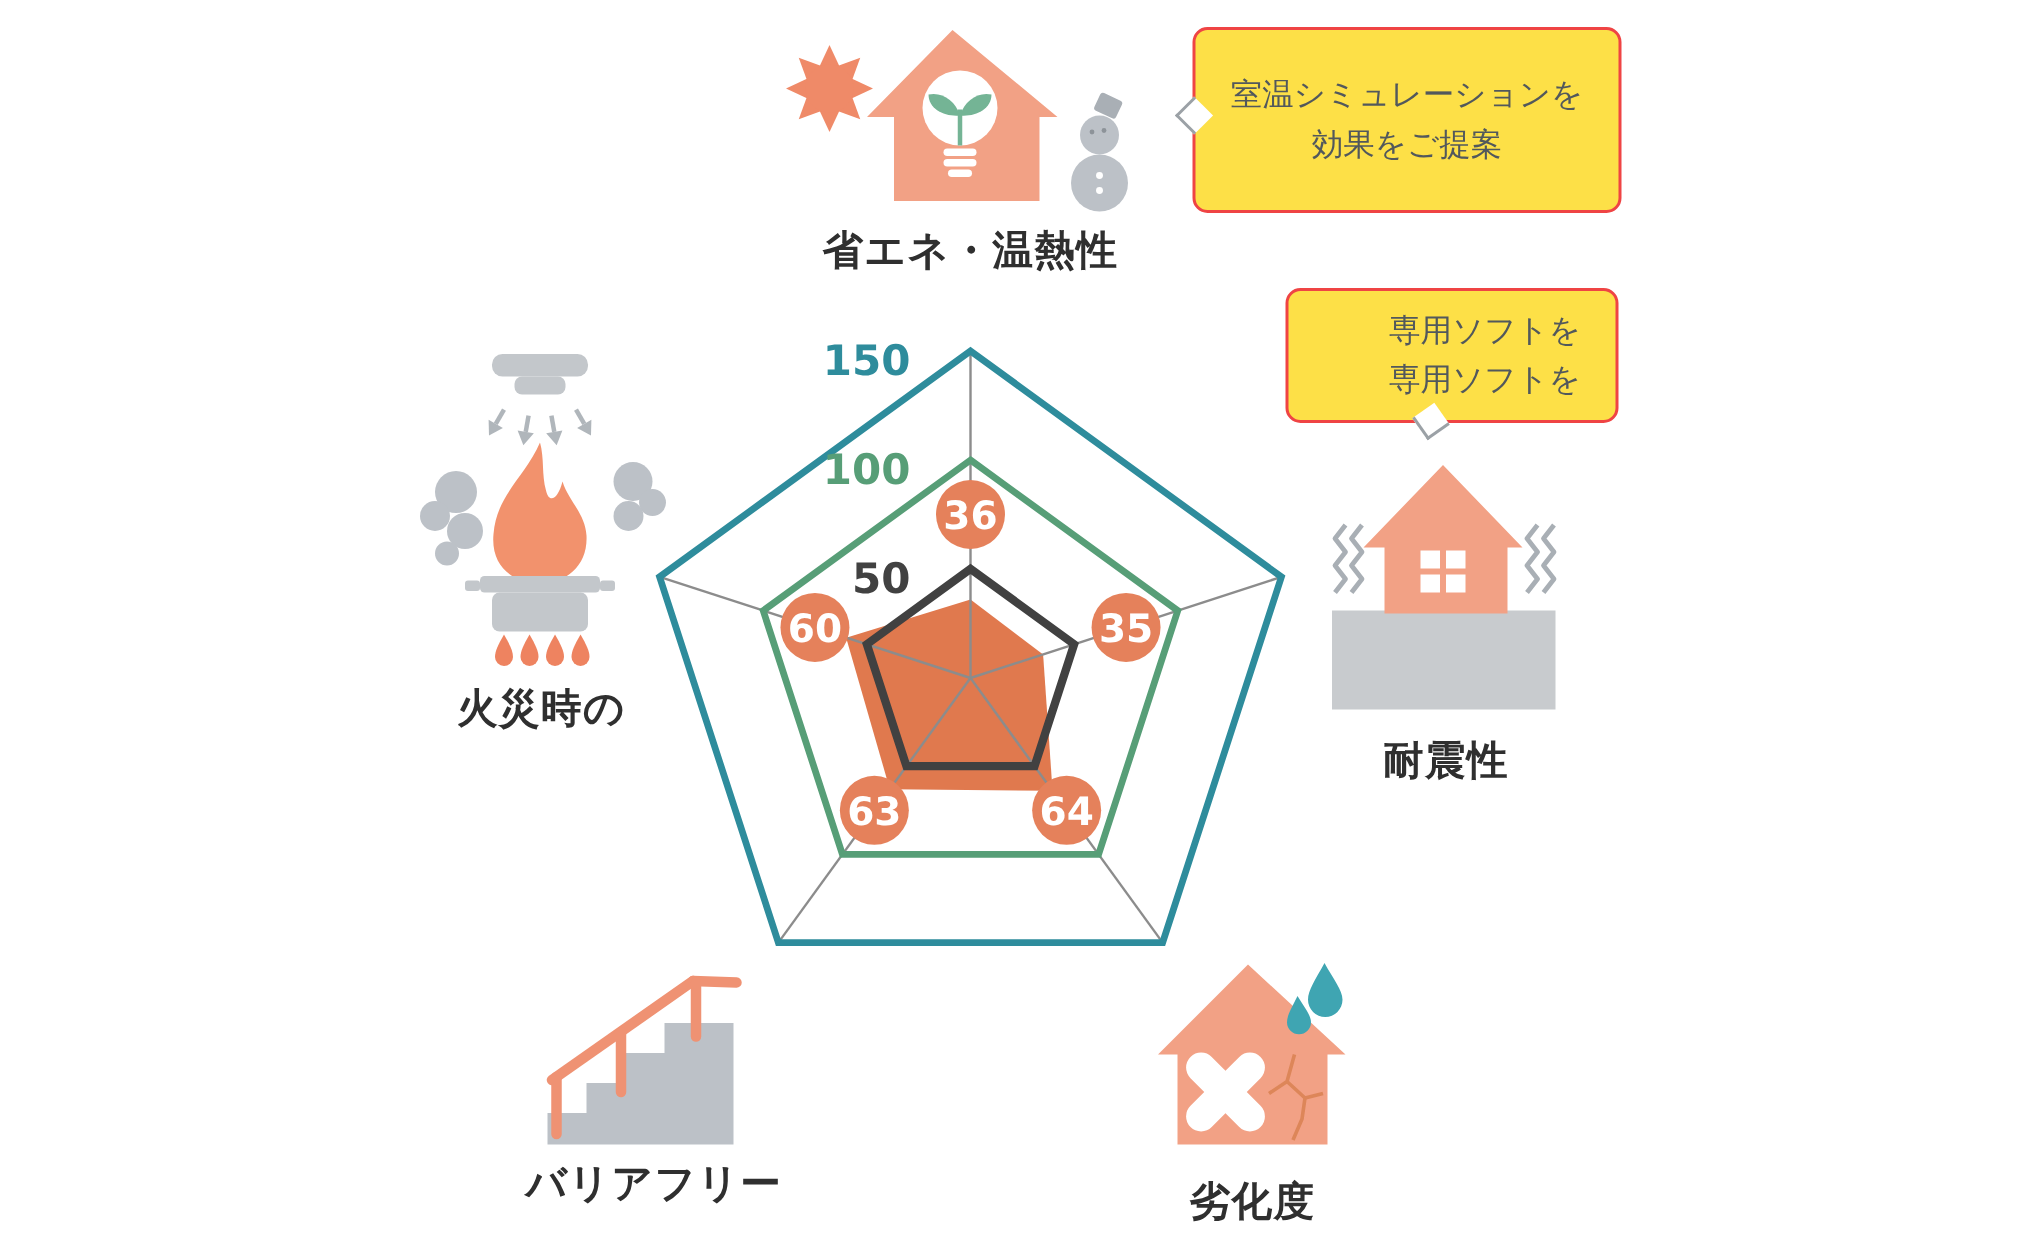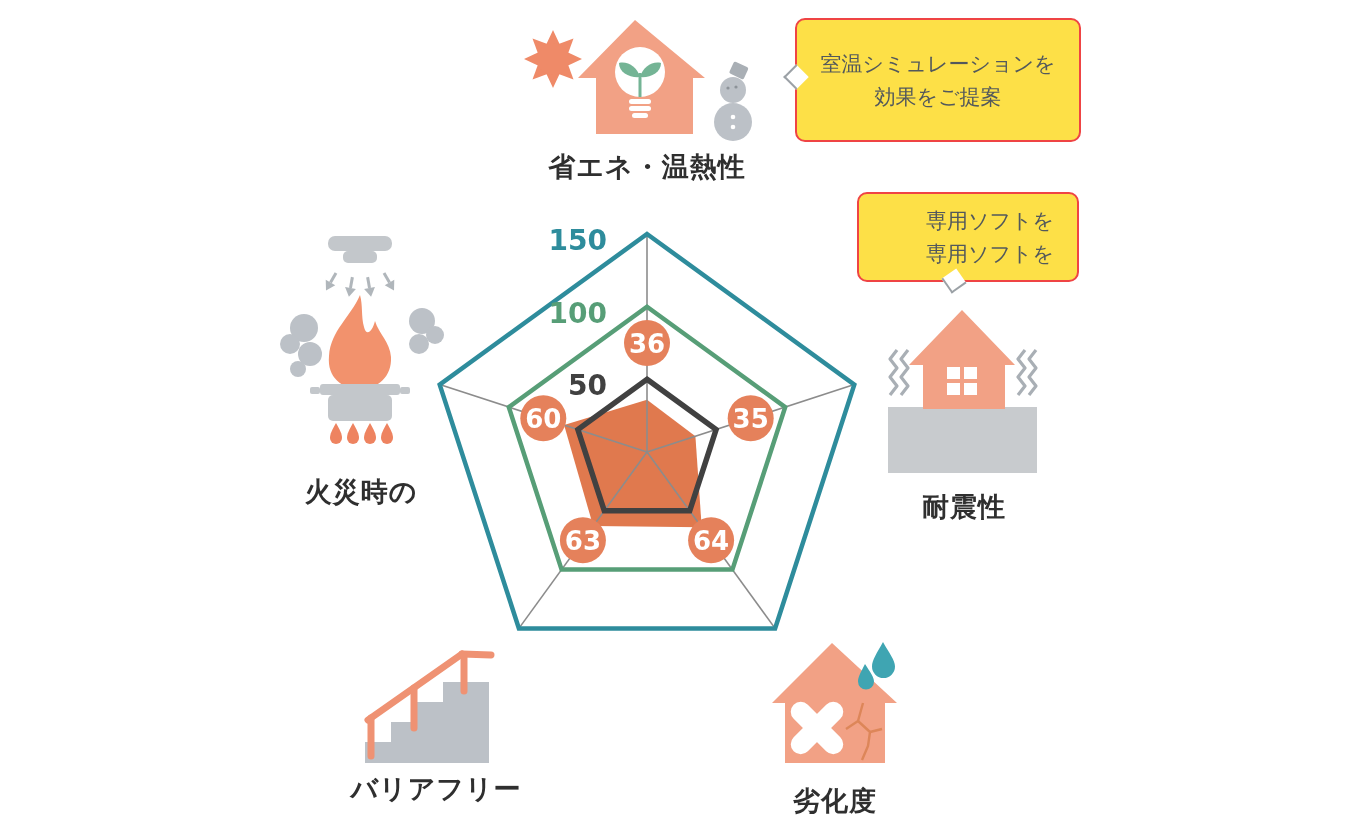--- a/index.html
+++ b/index.html
@@ -200,21 +200,21 @@
     <path d="M0 -11 C-4 -4 -6 0 -6 4 a6 6 0 0 0 12 0 C6 0 4 -4 0 -11 Z" transform="translate(81,206)"></path>
     <path d="M0 -11 C-4 -4 -6 0 -6 4 a6 6 0 0 0 12 0 C6 0 4 -4 0 -11 Z" transform="translate(98,206)"></path>
     <path d="M0 -11 C-4 -4 -6 0 -6 4 a6 6 0 0 0 12 0 C6 0 4 -4 0 -11 Z" transform="translate(115,206)"></path>
   </g>
 </svg>
 
 <div class="cat-label" style="left:497px;top:149px;width:300px;">省エネ・温熱性</div>
 <div class="cat-label" style="left:864px;top:489px;width:200px;font-family:Liberation Serif, serif;">耐震性</div>
 <div class="cat-label" style="left:735px;top:783px;width:200px;font-family:Liberation Serif, serif;">劣化度</div>
 <div class="cat-label" style="left:336px;top:771px;width:200px;">バリアフリー</div>
-<div class="cat-label" style="left:261px;top:455px;width:200px;line-height:35px;margin-top:20px;">
+<div class="cat-label" style="left:261px;top:455px;width:200px;line-height:35px;">
   <div>火災時の</div>
 </div>
 
 <div class="bubble" style="left:795px;top:18px;width:286px;height:124px;">
   <div>室温シミュレーションを</div>
   <div>効果をご提案</div>
   <div class="tail tail-left"></div>
 </div>
 
 <div class="bubble" style="left:857px;top:192px;width:222px;height:90px;padding-left:44px;">

